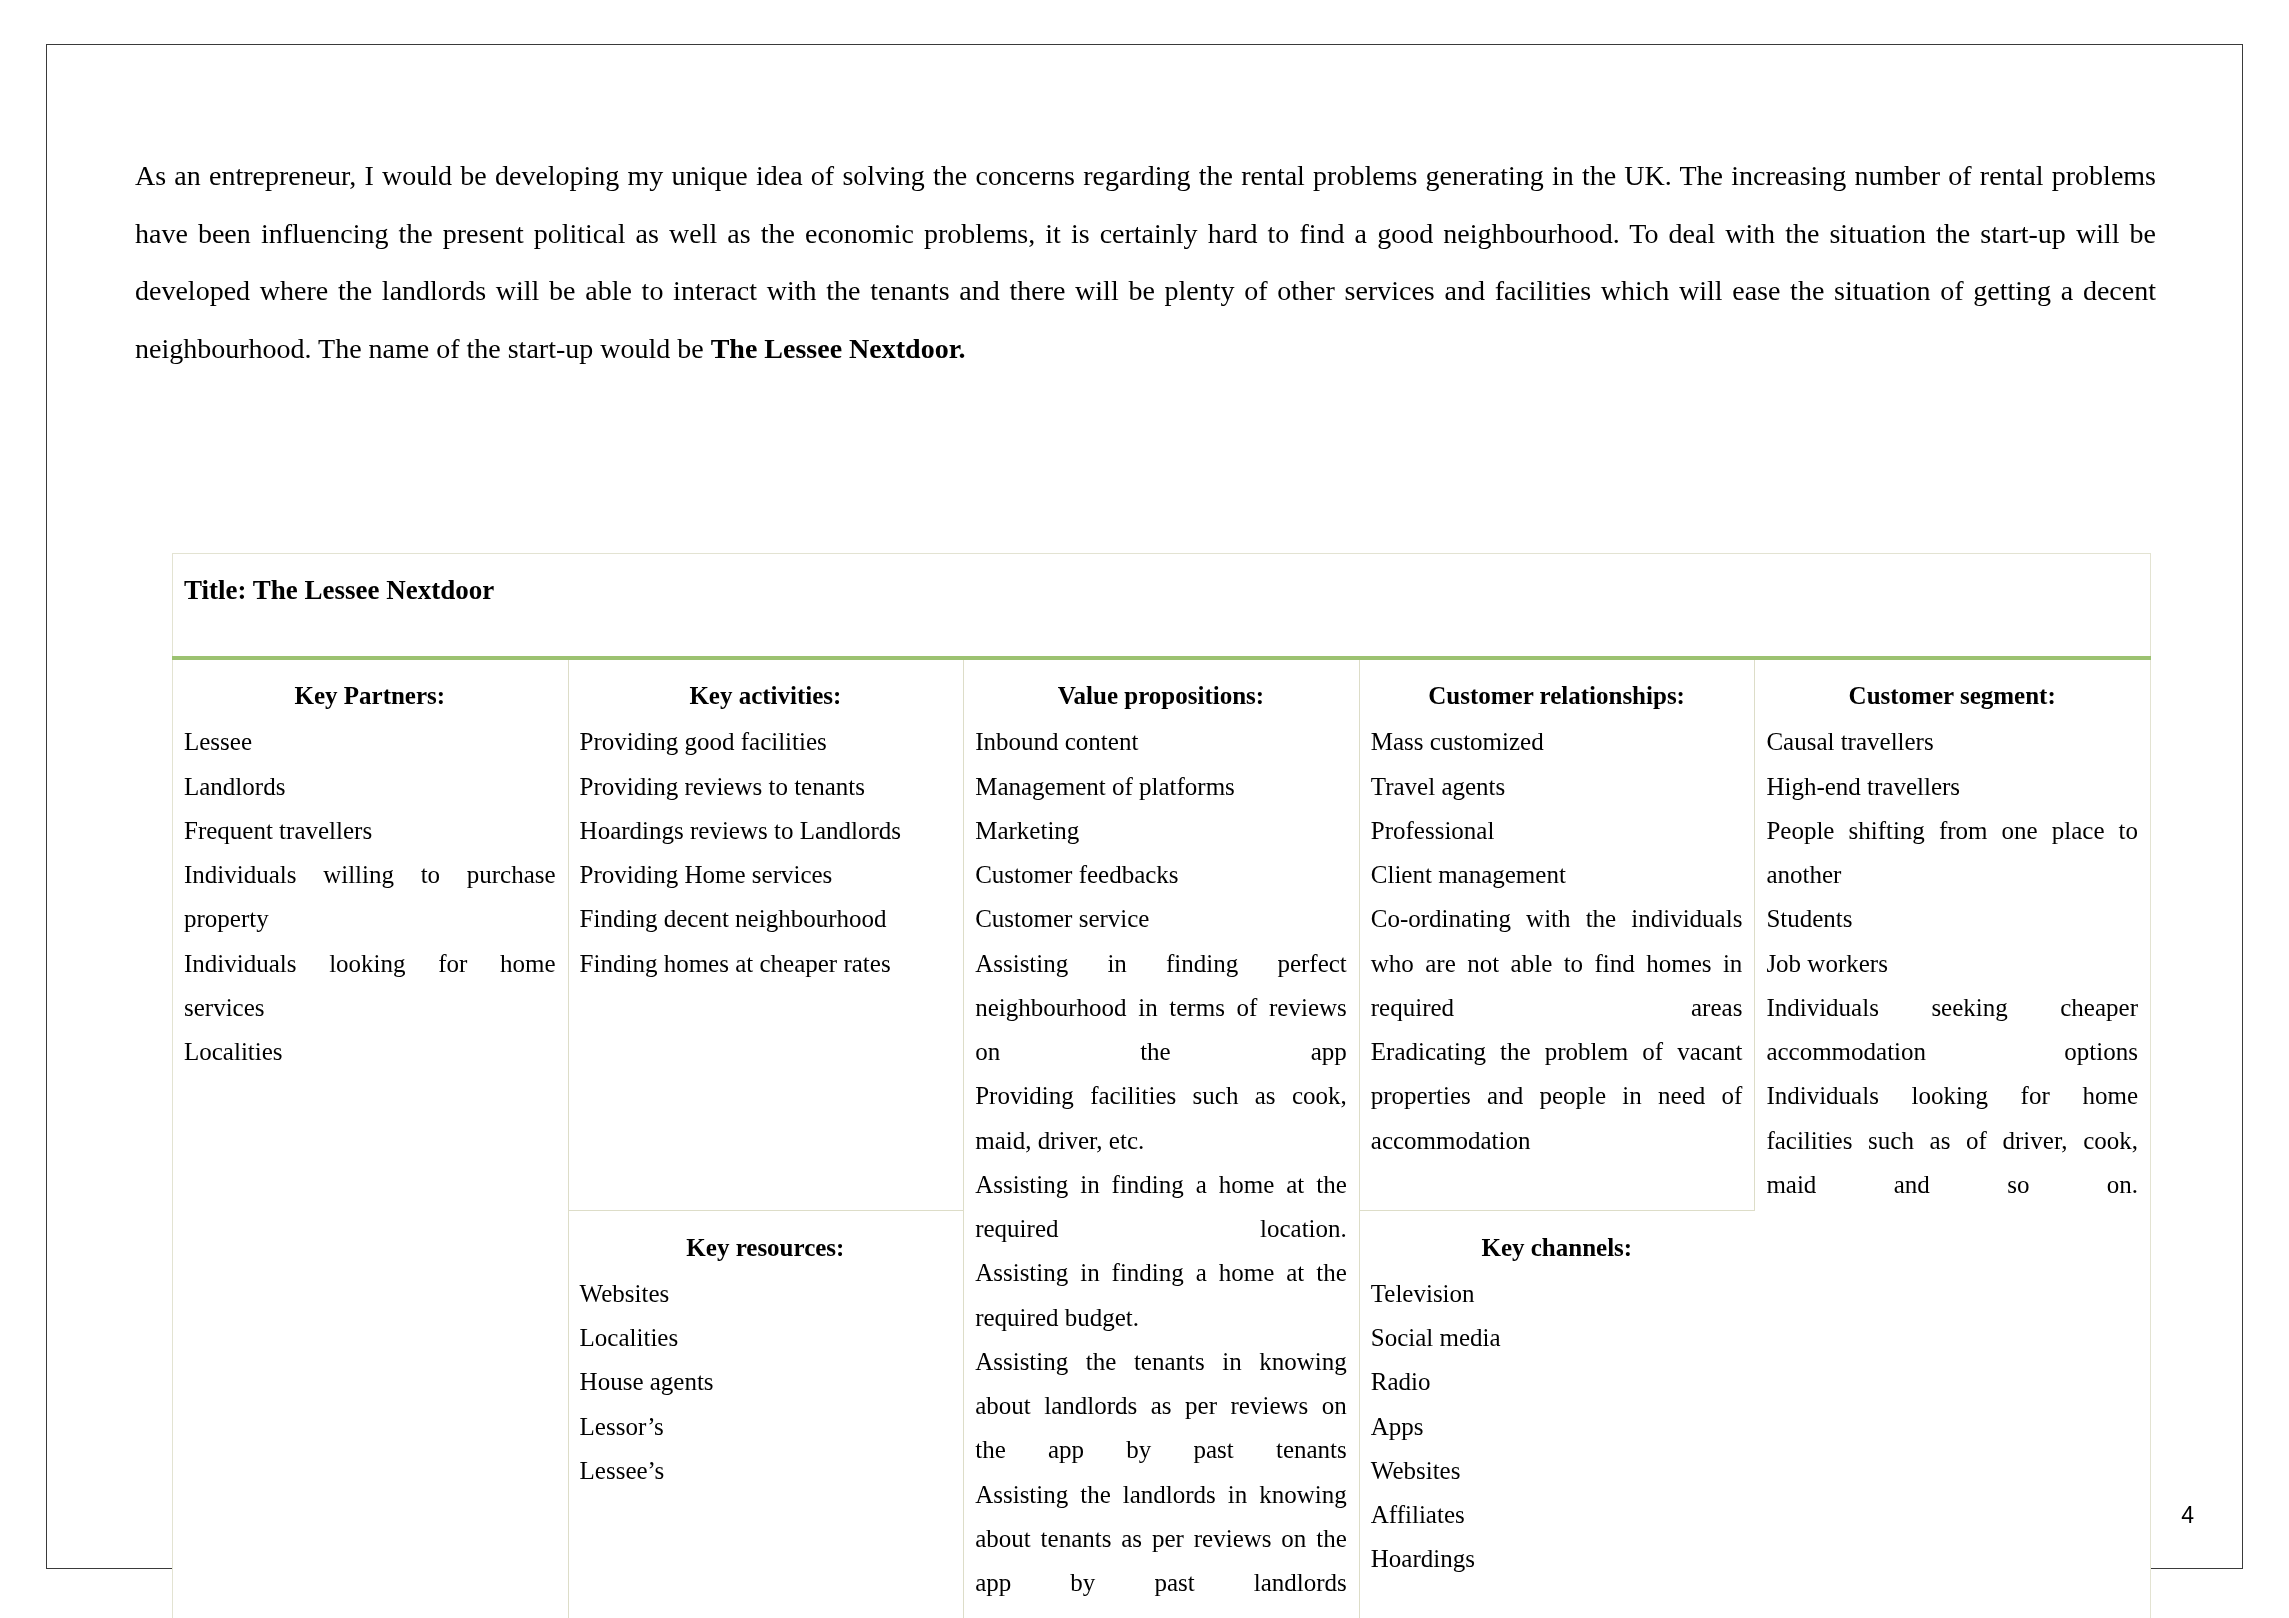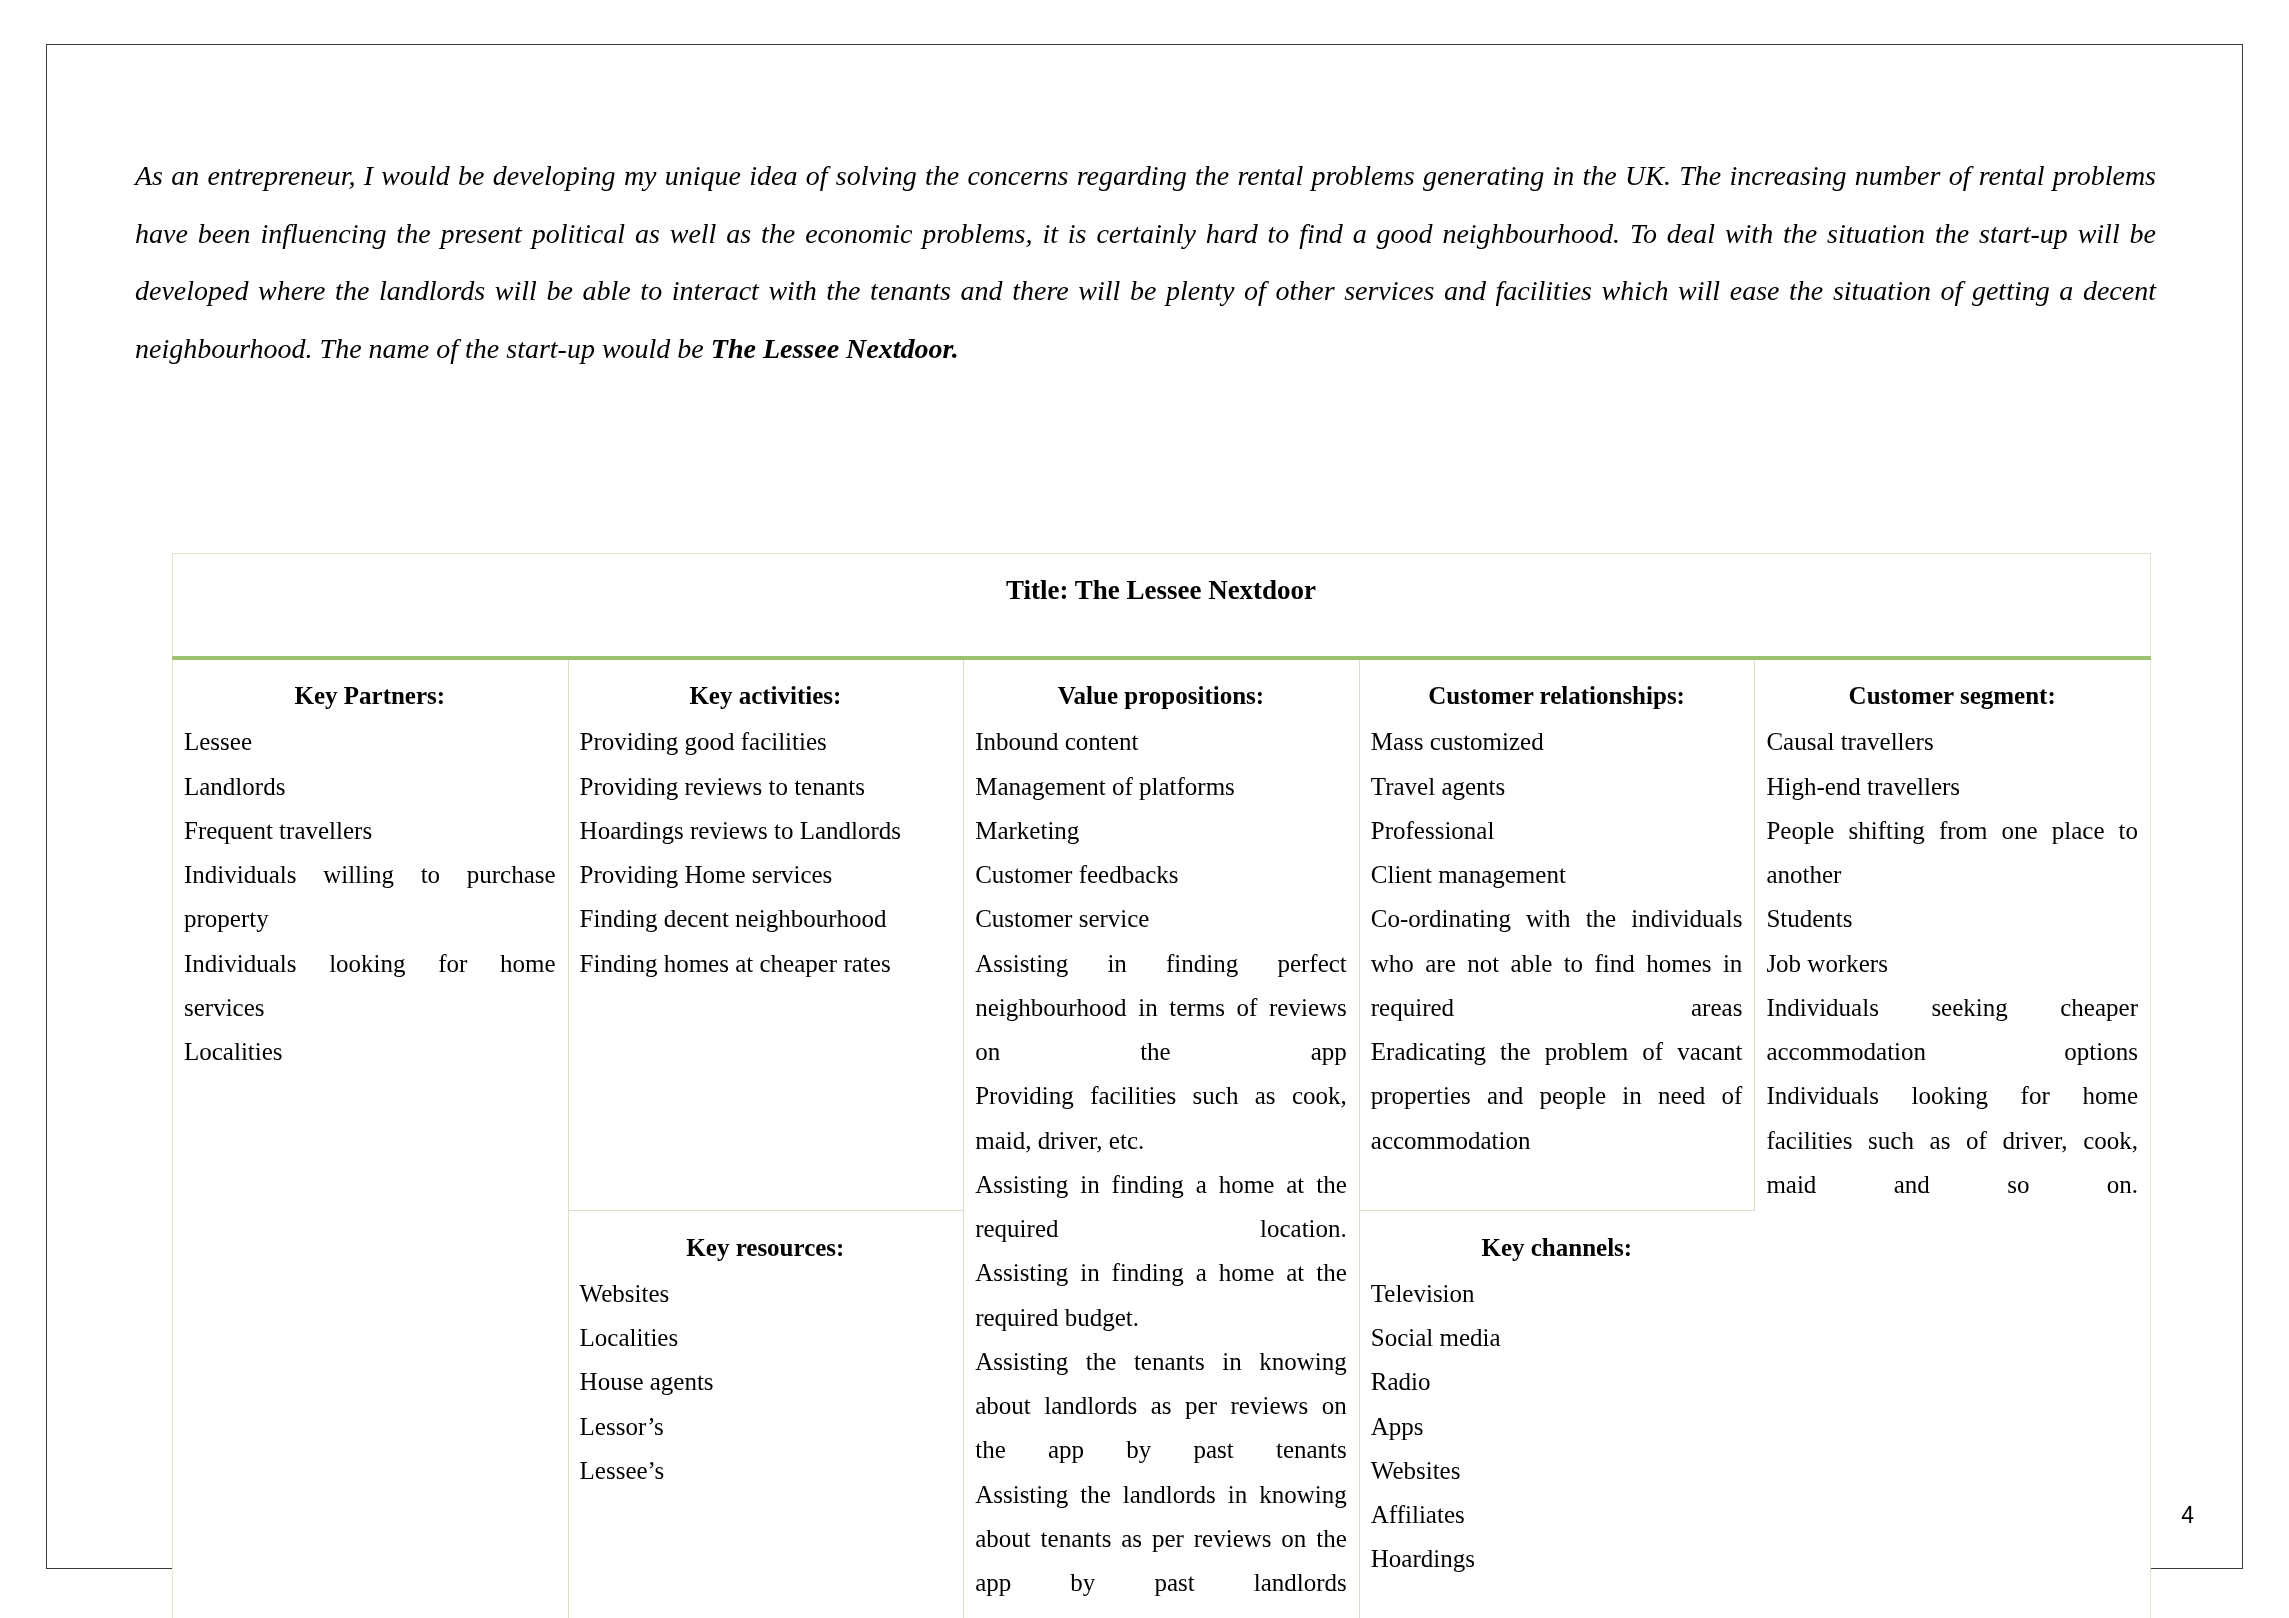--- a/index.html
+++ b/index.html
@@ -46,21 +46,20 @@
     font-weight: bold;
     line-height: 1.2;
     margin: 0 0 37px 0;
   }
   .doc-paragraph {
     font-size: 28px;
     line-height: 2.06;
     text-align: justify;
     margin: 0;
     width: 2021px;
-    font-style: italic;
   }
   .doc-paragraph .strong {
     font-weight: bold;
   }
 
   
   .canvas-table {
     position: absolute;
     left: 37px;
     top: 406px;
@@ -80,21 +79,20 @@
   }
   .canvas-table td:last-child {
     border-right: none;
   }
 
   .title-cell {
     border-bottom: 4.6px solid #9cc271 !important;
     border-right: none !important;
     padding: 24px 12px 28px 11px;
     height: 72px;
-    text-align: center;
   }
   .title-text {
     font-size: 27px;
     font-weight: bold;
     line-height: 1.2;
   }
 
   .block-title {
     font-weight: bold;
     display: block;

